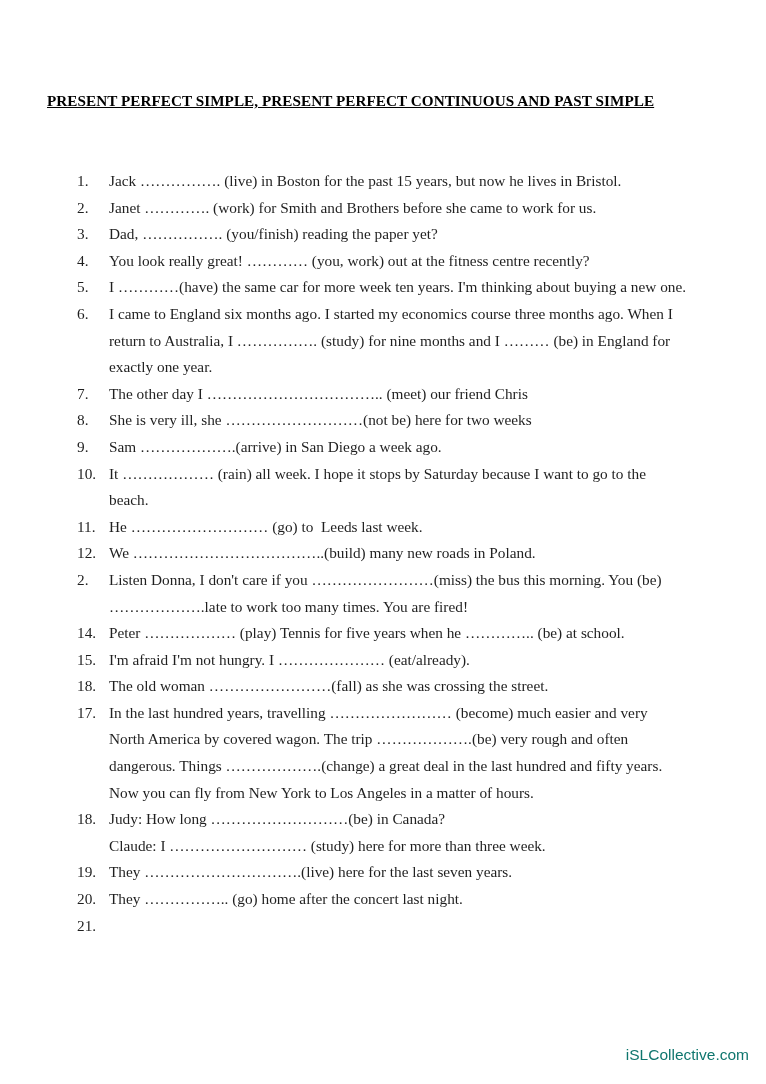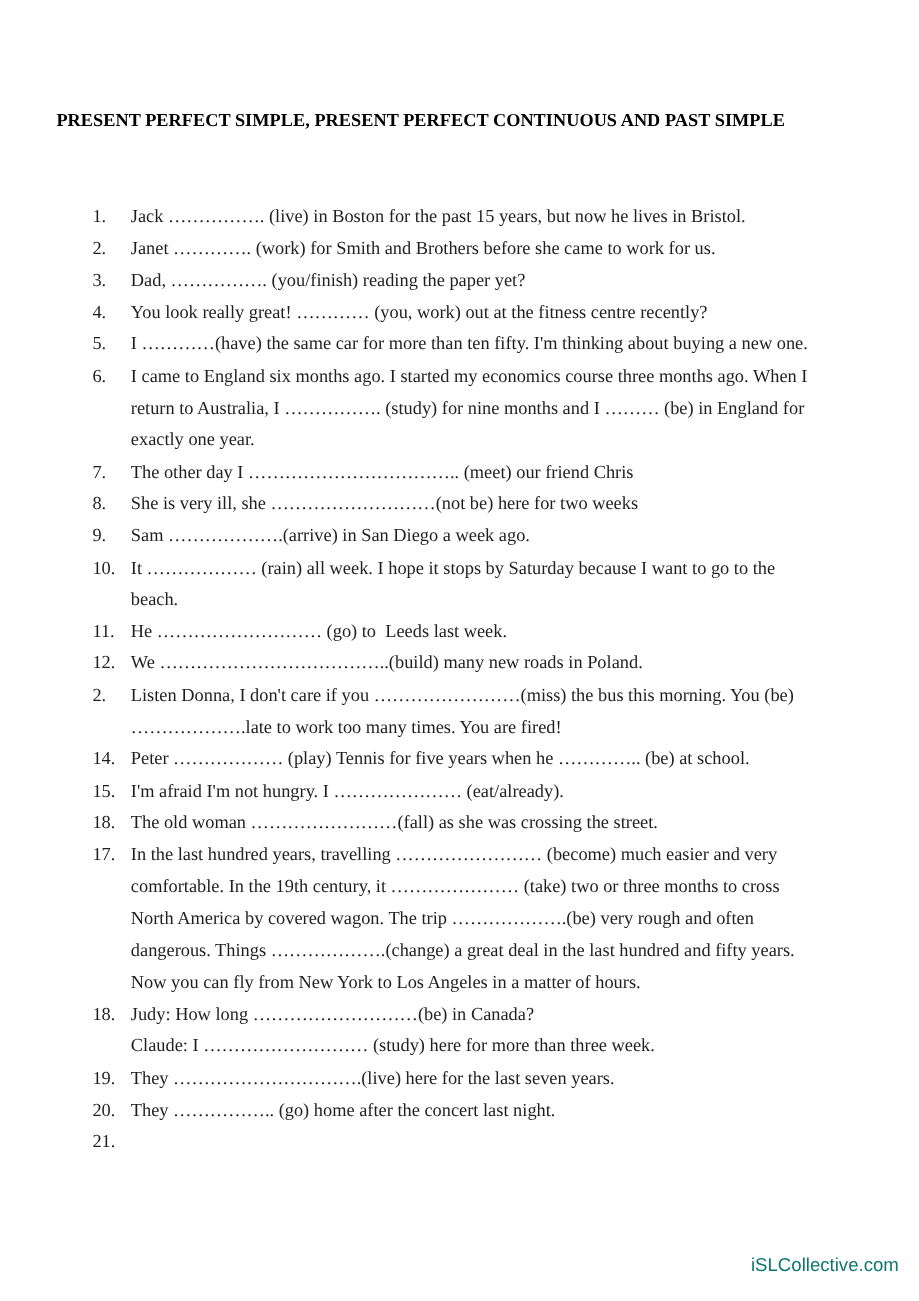--- a/index.html
+++ b/index.html
@@ -21,20 +21,21 @@
   }
   .worksheet-title {
     position: absolute;
     left: 47px;
     top: 92px;
     font-size: 15.2px;
     font-weight: bold;
     color: #000000;
     white-space: nowrap;
     letter-spacing: 0.05px;
+    text-decoration: underline;
   }
   .exercise-list {
     position: absolute;
     left: 0;
     top: 168px;
     width: 766px;
   }
   .item {
     display: flex;
     align-items: flex-start;
@@ -93,21 +94,21 @@
   </div>
       <div class="item">
     <div class="num">4.</div>
     <div class="text-col">
           <div class="line">You look really great! ………… (you, work) out at the fitness centre recently?</div>
         </div>
   </div>
       <div class="item">
     <div class="num">5.</div>
     <div class="text-col">
-          <div class="line">I …………(have) the same car for more than ten fifty. I'm thinking about buying a new one.</div>
+          <div class="line">I …………(have) the same car for more week ten years. I'm thinking about buying a new one.</div>
         </div>
   </div>
       <div class="item">
     <div class="num">6.</div>
     <div class="text-col">
           <div class="line">I came to England six months ago. I started my economics course three months ago. When I</div>
           <div class="line">return to Australia, I ……………. (study) for nine months and I ……… (be) in England for</div>
           <div class="line">exactly one year.</div>
         </div>
   </div>
@@ -170,21 +171,20 @@
       <div class="item">
     <div class="num">18.</div>
     <div class="text-col">
           <div class="line">The old woman ……………………(fall) as she was crossing the street.</div>
         </div>
   </div>
       <div class="item">
     <div class="num">17.</div>
     <div class="text-col">
           <div class="line">In the last hundred years, travelling …………………… (become) much easier and very</div>
-          <div class="line">comfortable. In the 19th century, it ………………… (take) two or three months to cross</div>
           <div class="line">North America by covered wagon. The trip ……………….(be) very rough and often</div>
           <div class="line">dangerous. Things ……………….(change) a great deal in the last hundred and fifty years.</div>
           <div class="line">Now you can fly from New York to Los Angeles in a matter of hours.</div>
         </div>
   </div>
       <div class="item">
     <div class="num">18.</div>
     <div class="text-col">
           <div class="line">Judy: How long ………………………(be) in Canada?</div>
           <div class="line">Claude: I ……………………… (study) here for more than three week.</div>

